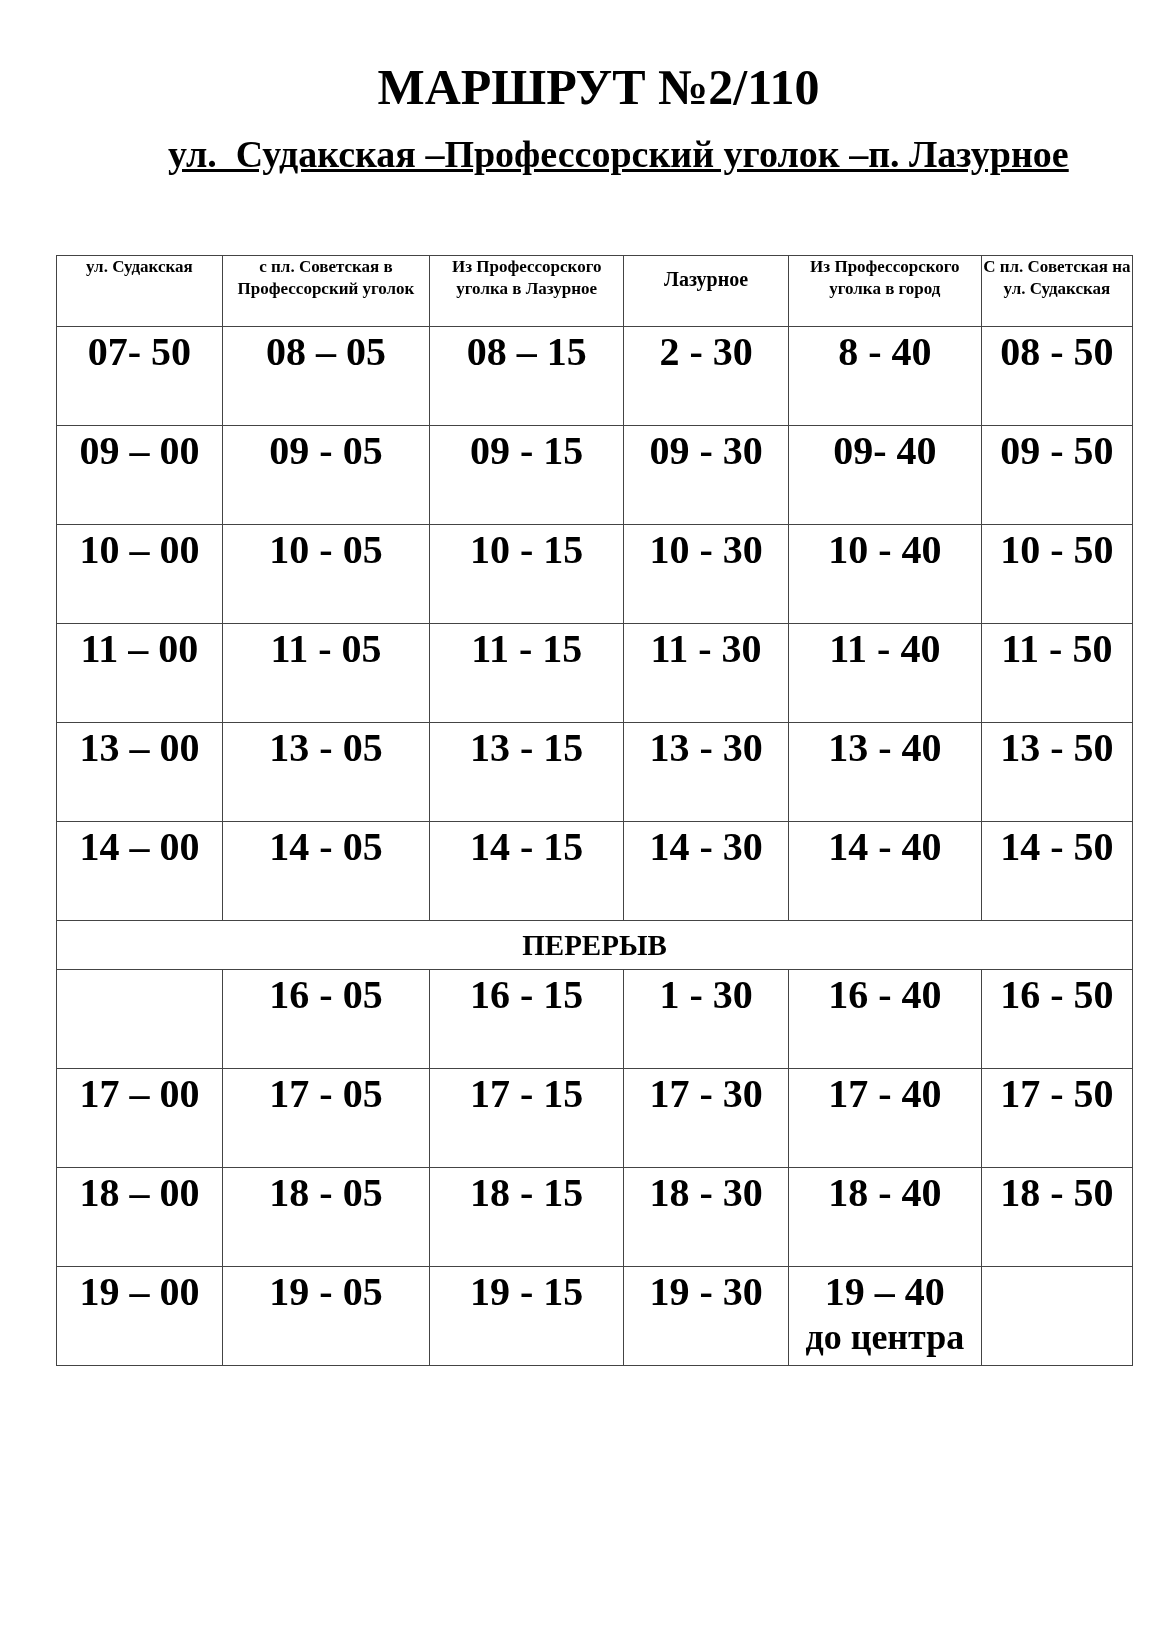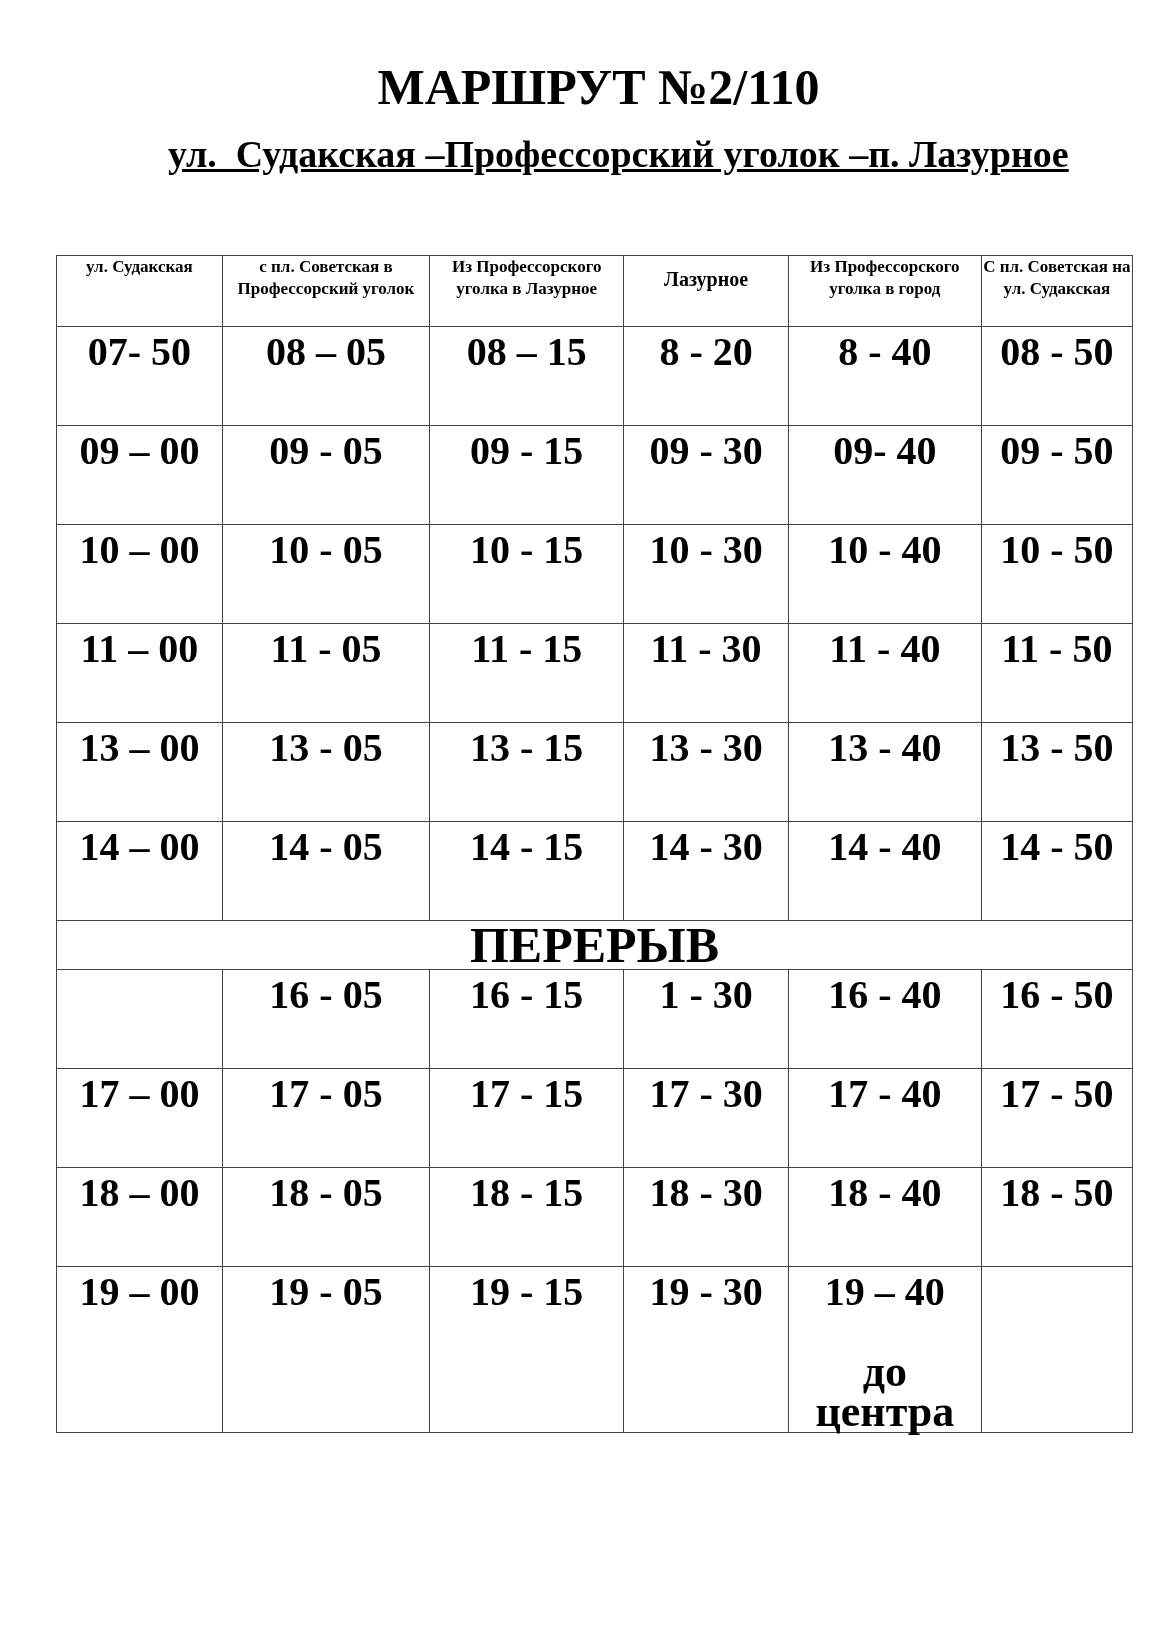--- a/index.html
+++ b/index.html
@@ -4,22 +4,22 @@
 <style>
   html, body { margin: 0; padding: 0; background: #ffffff; }
   body { width: 1158px; height: 1638px; position: relative; font-family: "Liberation Serif", serif; color: #000; }
   .title { position: absolute; left: 0; width: 1158px; top: 58px; text-align: center; font-size: 50px; font-weight: bold; letter-spacing: 0px; padding-left: 39px; box-sizing: border-box; }
   .subtitle { position: absolute; left: 168px; top: 132px; font-size: 38px; font-weight: bold; text-decoration: underline; white-space: pre; }
   table.sched { position: absolute; left: 56px; top: 255px; border-collapse: collapse; table-layout: fixed; width: 1077px; }
   table.sched td, table.sched th { border: 1.5px solid #444; padding: 0; text-align: center; vertical-align: top; }
   th.hdr { height: 64px; font-size: 17px; font-weight: bold; line-height: 22px; padding-top: 2px; }
   th.hdr.big { font-size: 20px; line-height: 34px; padding-top: 6px; }
   td.t { height: 98px; font-size: 40px; font-weight: bold; line-height: 50px; padding-top: 4px; }
-  td.brk { height: 48px; font-size: 50px; font-weight: bold; line-height: 48px; }
-  td.t .sub { display: block; font-size: 44px; line-height: 40px; margin-top: 35px; }
+  td.brk { height: 48px; font-size: 29px; font-weight: bold; line-height: 48px; }
+  td.t .sub { display: block; font-size: 36px; line-height: 40px; }
 </style>
 </head>
 <body>
 
 <div class="title">МАРШРУТ №2/110</div>
 <div class="subtitle">ул.  Судакская –Профессорский уголок –п. Лазурное</div>
 
 <table class="sched">
   <colgroup>
     <col style="width:159px">
@@ -37,21 +37,21 @@
       <th class="hdr big">Лазурное</th>
       <th class="hdr">Из Профессорского уголка в город</th>
       <th class="hdr">С пл. Советская на ул. Судакская</th>
     </tr>
   </thead>
   <tbody id="body-before">
       <tr>
         <td class="t"><span>07- 50</span></td>
         <td class="t"><span>08 – 05</span></td>
         <td class="t"><span>08 – 15</span></td>
-        <td class="t"><span>8 - 20</span></td>
+        <td class="t"><span>2 - 30</span></td>
         <td class="t"><span>8 - 40</span></td>
         <td class="t"><span>08 - 50</span></td>
       </tr>
       <tr>
         <td class="t"><span>09 – 00</span></td>
         <td class="t"><span>09 - 05</span></td>
         <td class="t"><span>09 - 15</span></td>
         <td class="t"><span>09 - 30</span></td>
         <td class="t"><span>09- 40</span></td>
         <td class="t"><span>09 - 50</span></td>

